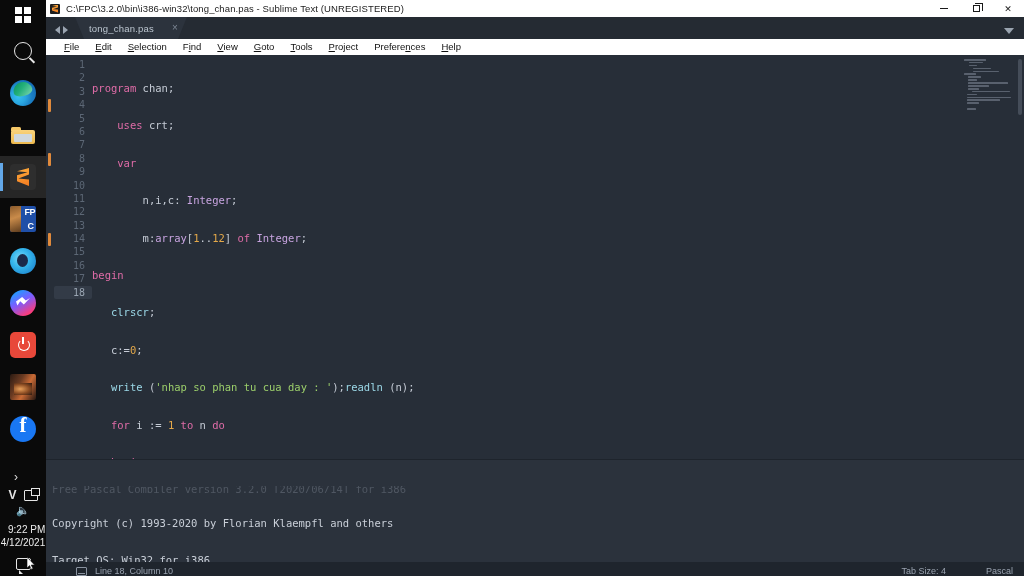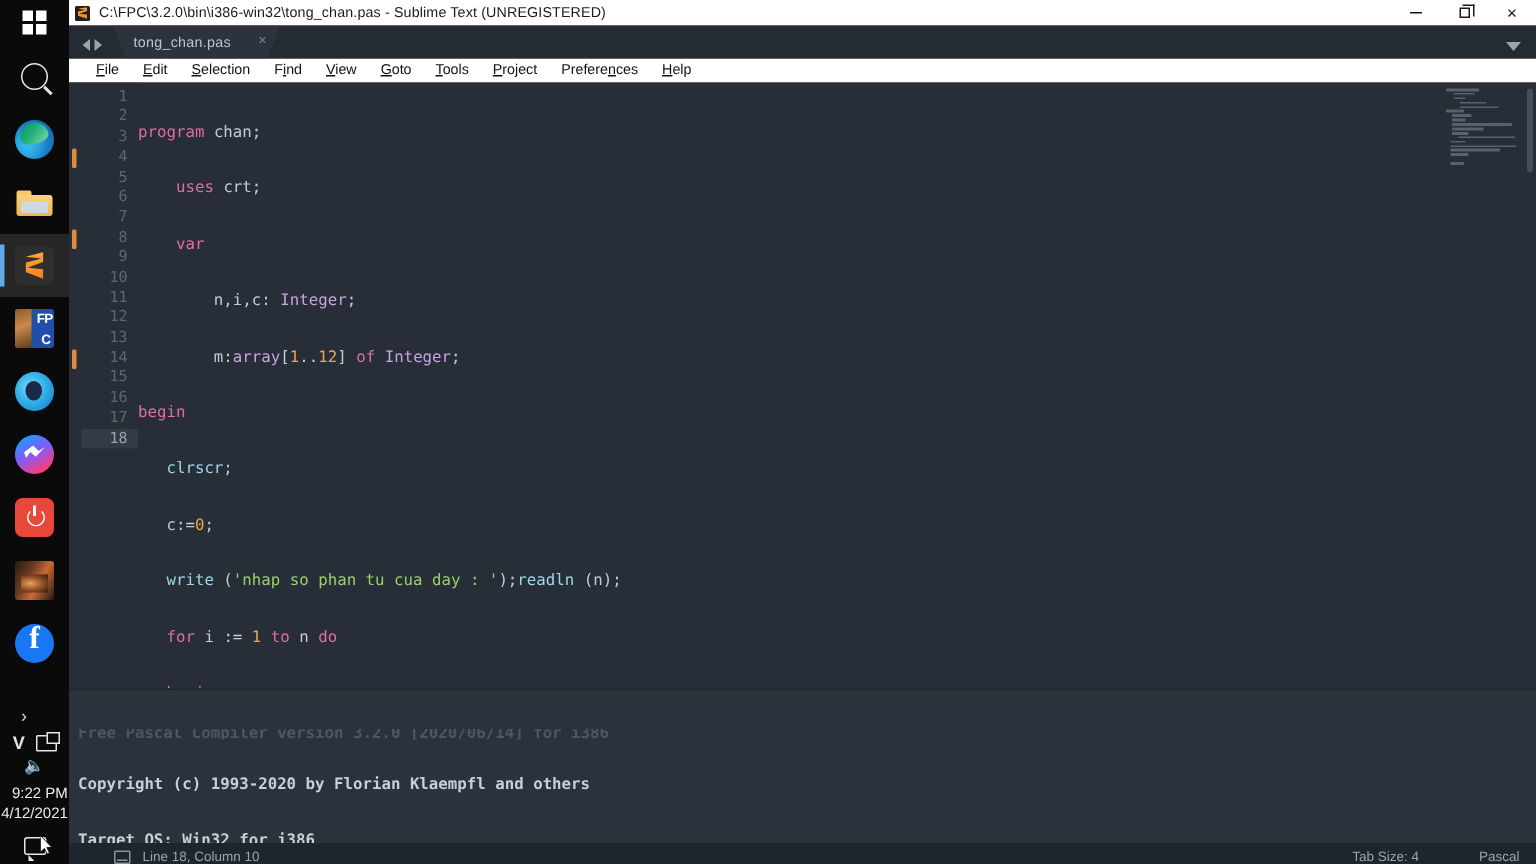--- a/index.html
+++ b/index.html
@@ -95,21 +95,21 @@
   .ic-monitor { width:14px; height:11px; border:1.3px solid #e6e6e6; border-radius:1px; position:relative; }
   .ic-monitor::after { content:""; position:absolute; right:-3px; top:-3px; width:7px; height:6px;
       border:1.3px solid #e6e6e6; background:#0a0a0a; }
   .ic-spk { font-size:11px; color:#e6e6e6; }
   .clock { color:#ececec; font-size:10px; line-height:13px; text-align:right; padding-top:5px; }
   .ic-chat { width:15px; height:12px; border:1.4px solid #e6e6e6; border-radius:2px; position:relative; margin-top:9px; }
   .ic-chat::after { content:""; position:absolute; left:2px; bottom:-5px; width:0; height:0;
       border-left:4px solid #e6e6e6; border-top:4px solid transparent; border-bottom:0; }
 
   
-  #window { position:absolute; left:46px; top:0; width:978px; height:576px; background:#7f1d1d; }
+  #window { position:absolute; left:46px; top:0; width:978px; height:576px; background:#0ea5e9; }
 
   
   #titlebar { height:17px; background:#ffffff; display:flex; align-items:center; position:relative; }
   #app-icon { width:10px; height:10px; margin:0 6px 0 4px; position:relative; background:#1f1f1f; border-radius:1px; flex:0 0 auto;}
   #app-icon::after { content:""; position:absolute; left:2px; top:1px; width:6px; height:8px;
       background:linear-gradient(160deg,#ffae3d,#f47b20);
       clip-path:polygon(100% 0%, 100% 36%, 12% 58%, 100% 64%, 100% 100%, 0% 74%, 0% 40%, 88% 24%, 0% 18%); }
   #title-text { font-size:9.5px; color:#1b1b1b; white-space:nowrap; letter-spacing:.1px; }
   .win-ctrls { position:absolute; right:0; top:0; height:17px; display:flex; }
   .wc { width:32px; height:17px; display:flex; align-items:center; justify-content:center;
@@ -158,21 +158,21 @@
   .pl   { color:#c6ccd6; }
   .id   { color:#c6ccd6; }
 
   
   #minimap { position:absolute; right:12px; top:4px; width:48px; height:60px; }
   .mm { height:1.6px; margin-bottom:1.3px; background:#59616e; border-radius:.5px; }
   #mm-scroll { position:absolute; right:2px; top:4px; width:4px; height:56px; background:#454d59; border-radius:2px; }
 
   
   #console { position:absolute; left:0; top:459px; width:978px; height:103px; background:#2b323c;
-      border-top:1px solid #1e242c; overflow:hidden;font-weight:bold; }
+      border-top:1px solid #1e242c; overflow:hidden; }
   #console-inner { font-family:"DejaVu Sans Mono", monospace; font-size:10.5px; color:#c9cfd8;
       padding:2px 0 0 6px; white-space:pre; }
   .cline { height:13.4px; line-height:13.4px; }
   .cline.clipped { height:7px; line-height:7px; overflow:hidden; color:#6d7581; opacity:.55; }
 
   
   #statusbar { position:absolute; left:0; bottom:0; width:978px; height:14px; background:#1f252d;
       display:flex; align-items:flex-end; }
   .sb-icon { width:11px; height:9px; border:1.2px solid #8a93a0; border-radius:1px; margin:0 8px 0 30px; position:relative; }
   .sb-icon::after { content:""; position:absolute; left:1px; top:5px; right:1px; height:1.2px; background:#8a93a0; }

